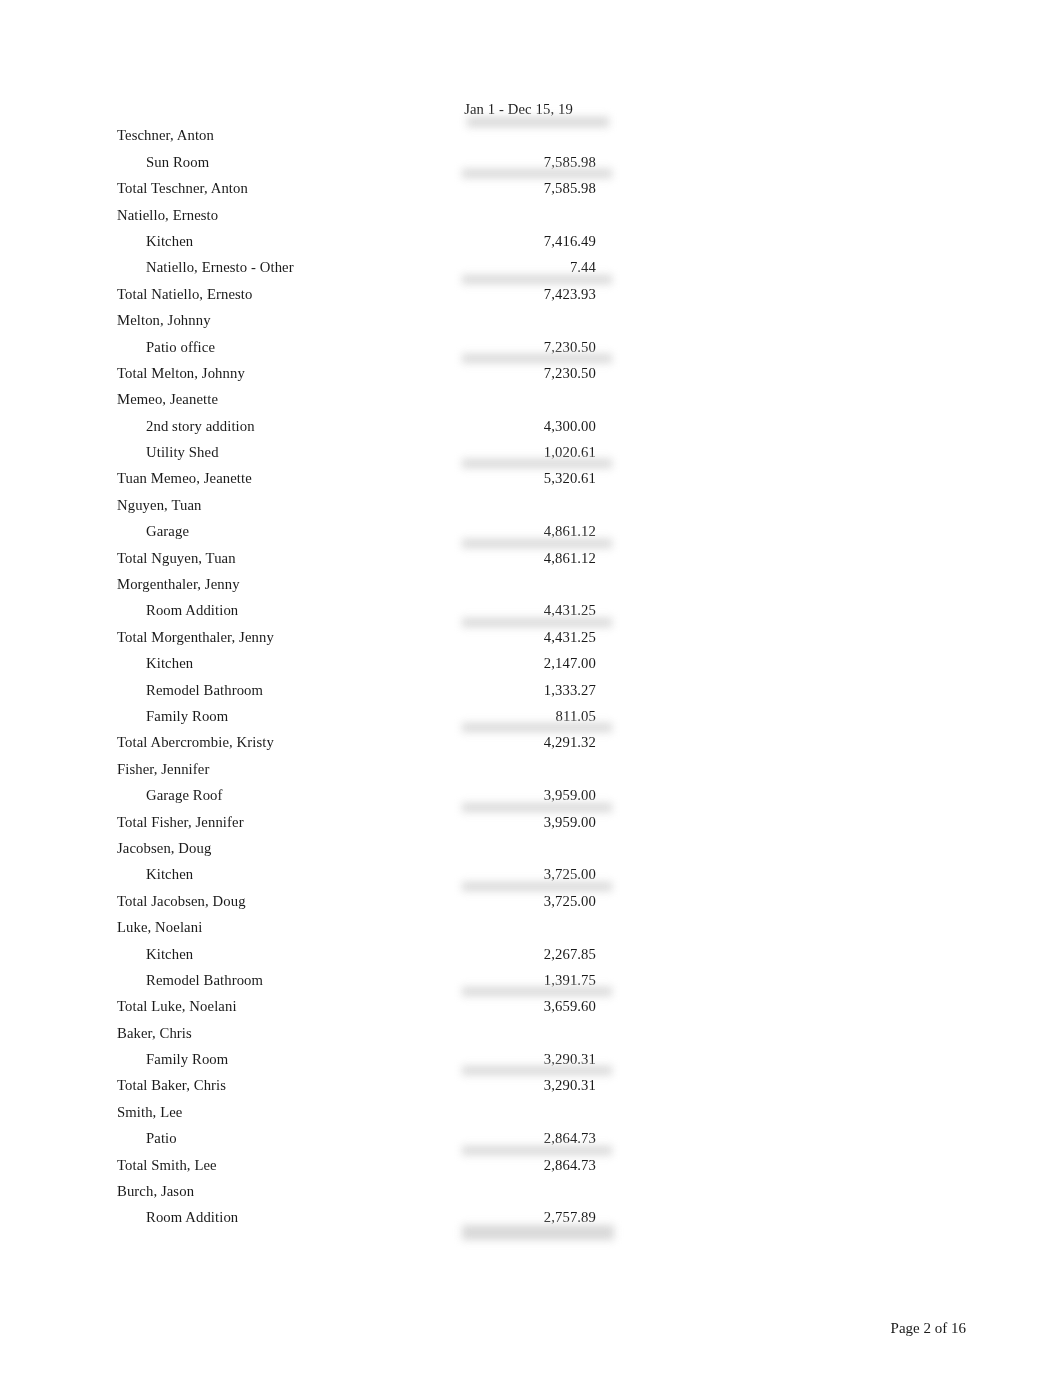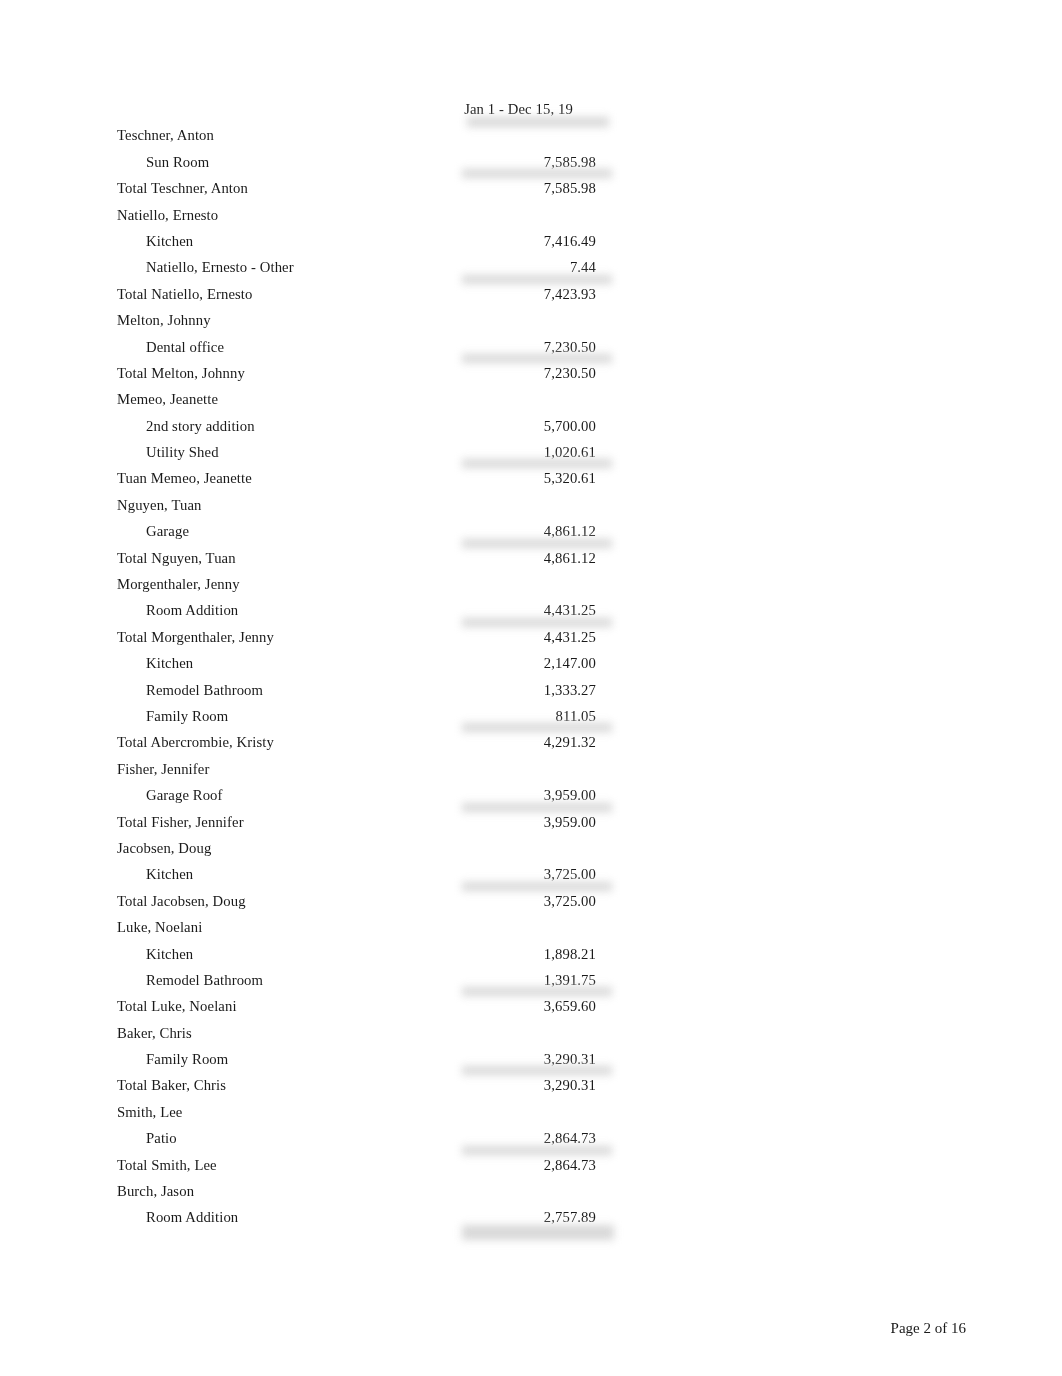--- a/index.html
+++ b/index.html
@@ -144,35 +144,35 @@
         </div>
         <div class="row level-0">
           <span class="label">Total Natiello, Ernesto</span>
           <span class="amount">7,423.93</span>
         </div>
         <div class="row level-0">
           <span class="label">Melton, Johnny</span>
           <span class="amount"></span>
         </div>
         <div class="row level-1">
-          <span class="label">Dental office</span>
+          <span class="label">Patio office</span>
           <span class="amount">7,230.50</span>
           <span class="rule"></span>
         </div>
         <div class="row level-0">
           <span class="label">Total Melton, Johnny</span>
           <span class="amount">7,230.50</span>
         </div>
         <div class="row level-0">
           <span class="label">Memeo, Jeanette</span>
           <span class="amount"></span>
         </div>
         <div class="row level-1">
           <span class="label">2nd story addition</span>
-          <span class="amount">5,700.00</span>
+          <span class="amount">4,300.00</span>
         </div>
         <div class="row level-1">
           <span class="label">Utility Shed</span>
           <span class="amount">1,020.61</span>
           <span class="rule"></span>
         </div>
         <div class="row level-0">
           <span class="label">Tuan Memeo, Jeanette</span>
           <span class="amount">5,320.61</span>
         </div>
@@ -244,21 +244,21 @@
         <div class="row level-0">
           <span class="label">Total Jacobsen, Doug</span>
           <span class="amount">3,725.00</span>
         </div>
         <div class="row level-0">
           <span class="label">Luke, Noelani</span>
           <span class="amount"></span>
         </div>
         <div class="row level-1">
           <span class="label">Kitchen</span>
-          <span class="amount">1,898.21</span>
+          <span class="amount">2,267.85</span>
         </div>
         <div class="row level-1">
           <span class="label">Remodel Bathroom</span>
           <span class="amount">1,391.75</span>
           <span class="rule"></span>
         </div>
         <div class="row level-0">
           <span class="label">Total Luke, Noelani</span>
           <span class="amount">3,659.60</span>
         </div>

